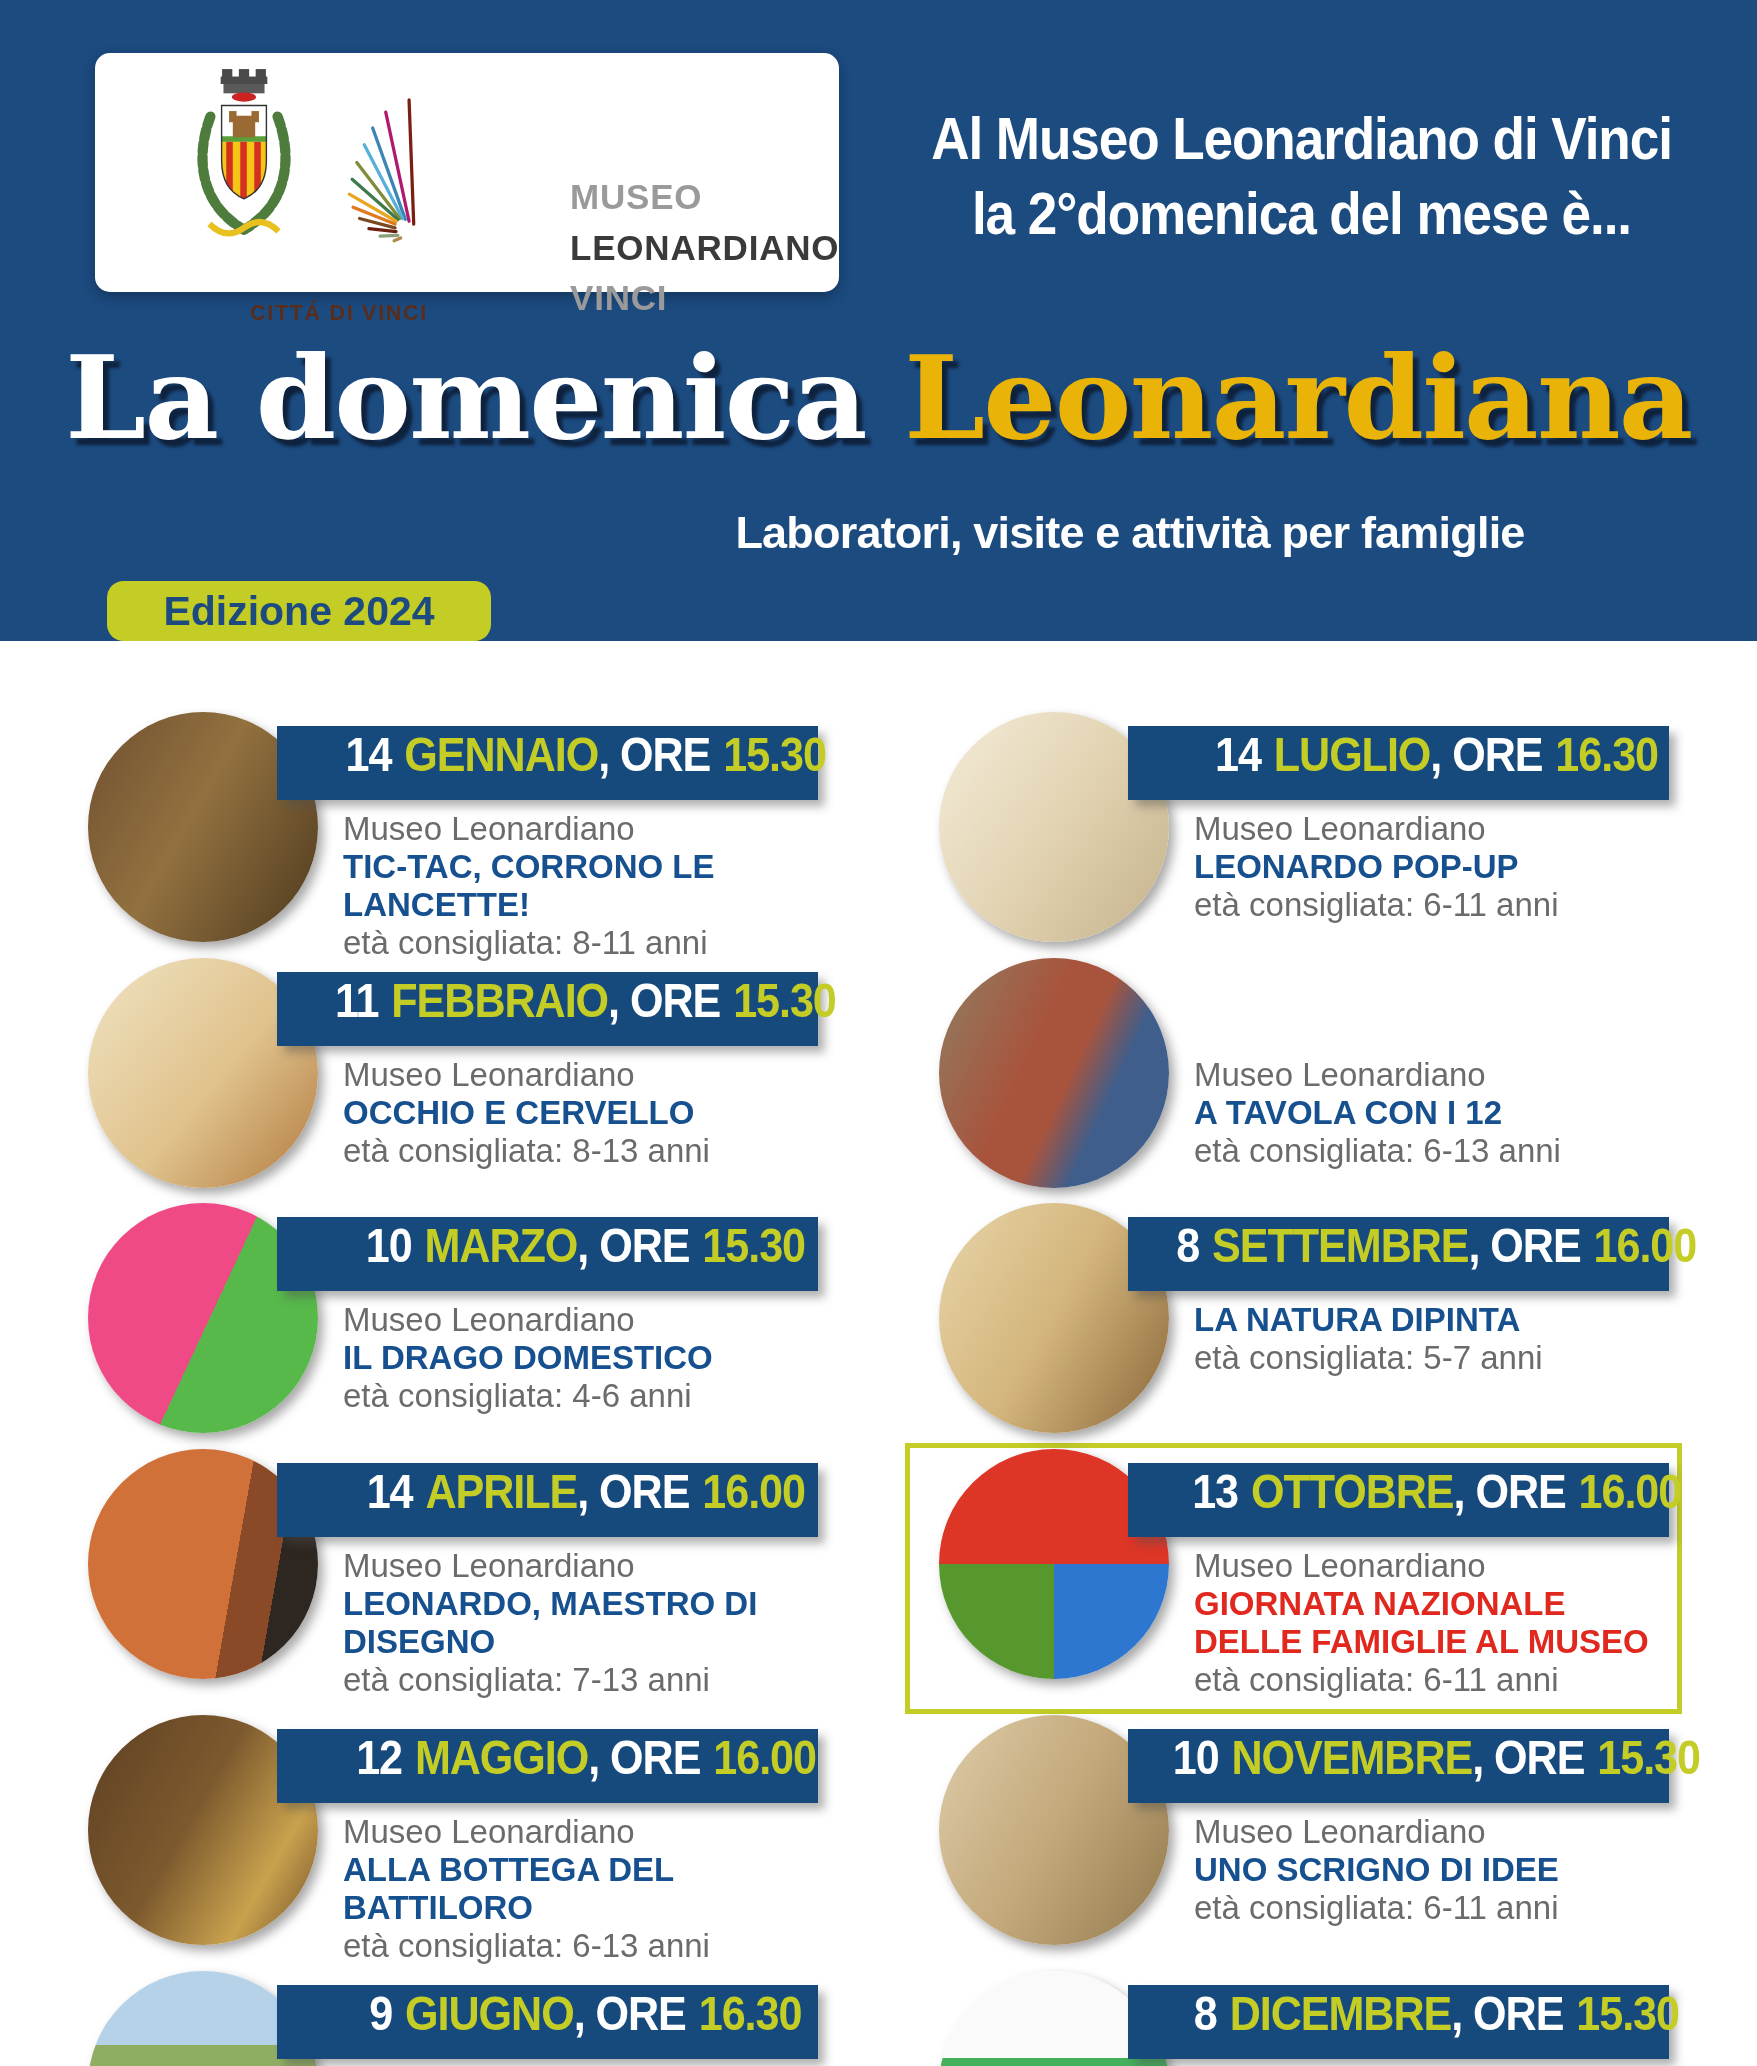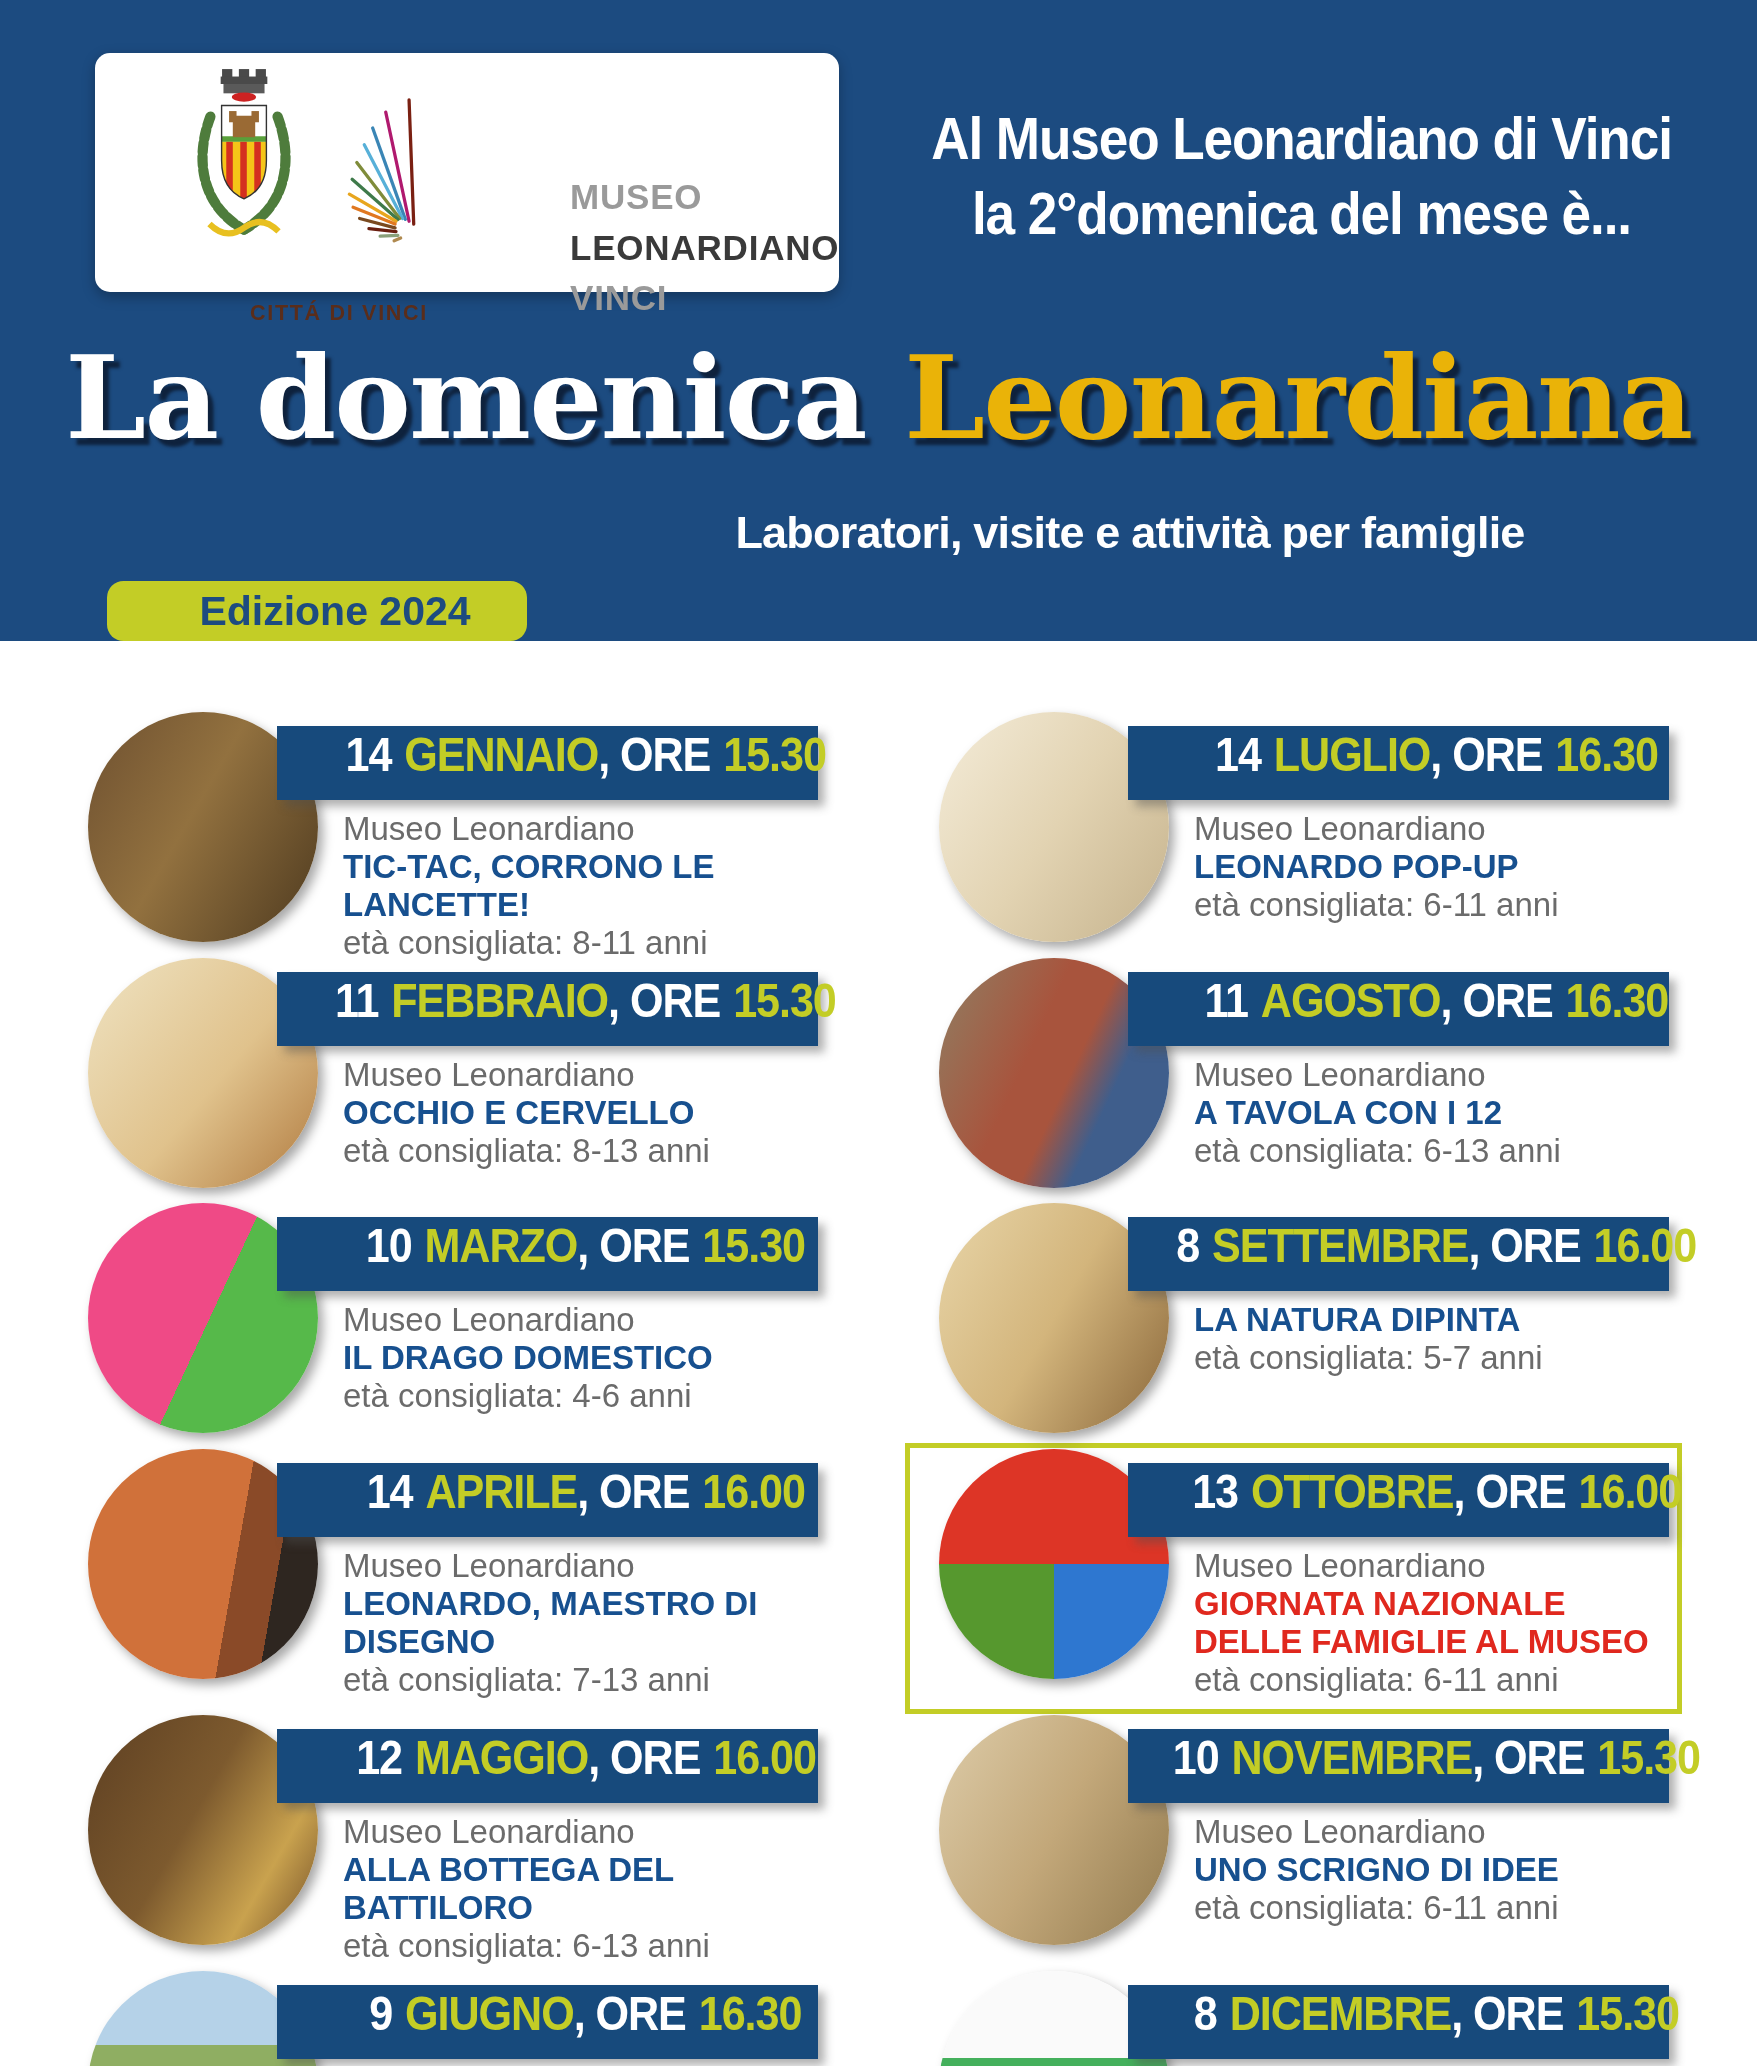--- a/index.html
+++ b/index.html
@@ -26,21 +26,21 @@
              font-family:"DejaVu Serif",serif;font-weight:bold;font-size:115px;
              letter-spacing:-1.7px;text-shadow:5.8px 6.6px 3.3px rgba(8,12,24,.65);}
   .big-title .t-white{color:#ffffff;}
   .big-title .t-yellow{color:#eab308;}
 
   .subtitle{left:537px;top:507px;width:1186px;text-align:center;color:#ffffff;
             font-size:45px;font-weight:bold;letter-spacing:-0.8px;}
 
   .edition{left:107px;top:581px;width:384px;height:60px;background:#c3cd26;
            border-radius:16.5px;display:flex;align-items:center;justify-content:center;
-           font-size:41px;font-weight:bold;color:#1d4b80;padding-left:36px;}
+           font-size:41px;font-weight:bold;color:#1d4b80;}
 
   
   .panel{left:0;top:641px;width:1757px;height:1751px;background:#ffffff;}
 
   
   .cell{position:absolute;width:764px;height:244px;}
   .c0{left:62px;top:702px}.c1{left:62px;top:948px}.c2{left:62px;top:1193px}
   .c3{left:62px;top:1439px}.c4{left:62px;top:1705px}.c5{left:62px;top:1961px}
   .c6{left:913px;top:702px}.c7{left:913px;top:948px}.c8{left:913px;top:1193px}
   .c9{left:913px;top:1439px}.c10{left:913px;top:1705px}.c11{left:913px;top:1961px}
@@ -210,23 +210,20 @@
     </div>
   <div class="etext">
       <div class="venue">Museo Leonardiano</div>
       <div class="etitle">LEONARDO POP-UP</div>
       <div class="age">età consigliata: 6-11 anni</div>
     </div>
 </div>
 
 <div class="cell c7">
   <div class="circle" style="background: linear-gradient(115deg, rgb(143, 127, 99), rgb(168, 84, 61) 40%, rgb(168, 84, 61) 55%, rgb(63, 94, 140) 70%);"></div>
-  <div class="banner">
-      <div class="banner-in"><span class="bd">11</span><span class="bm">AGOSTO</span><span class="bo">, ORE</span><span class="bt">16.30</span></div>
-    </div>
   <div class="etext">
       <div class="venue">Museo Leonardiano</div>
       <div class="etitle">A TAVOLA CON I 12</div>
       <div class="age">età consigliata: 6-13 anni</div>
     </div>
 </div>
 
 <div class="cell c8">
   <div class="circle" style="background: linear-gradient(120deg, rgb(232, 213, 168), rgb(211, 181, 124) 50%, rgb(138, 103, 58));"></div>
   <div class="banner">

